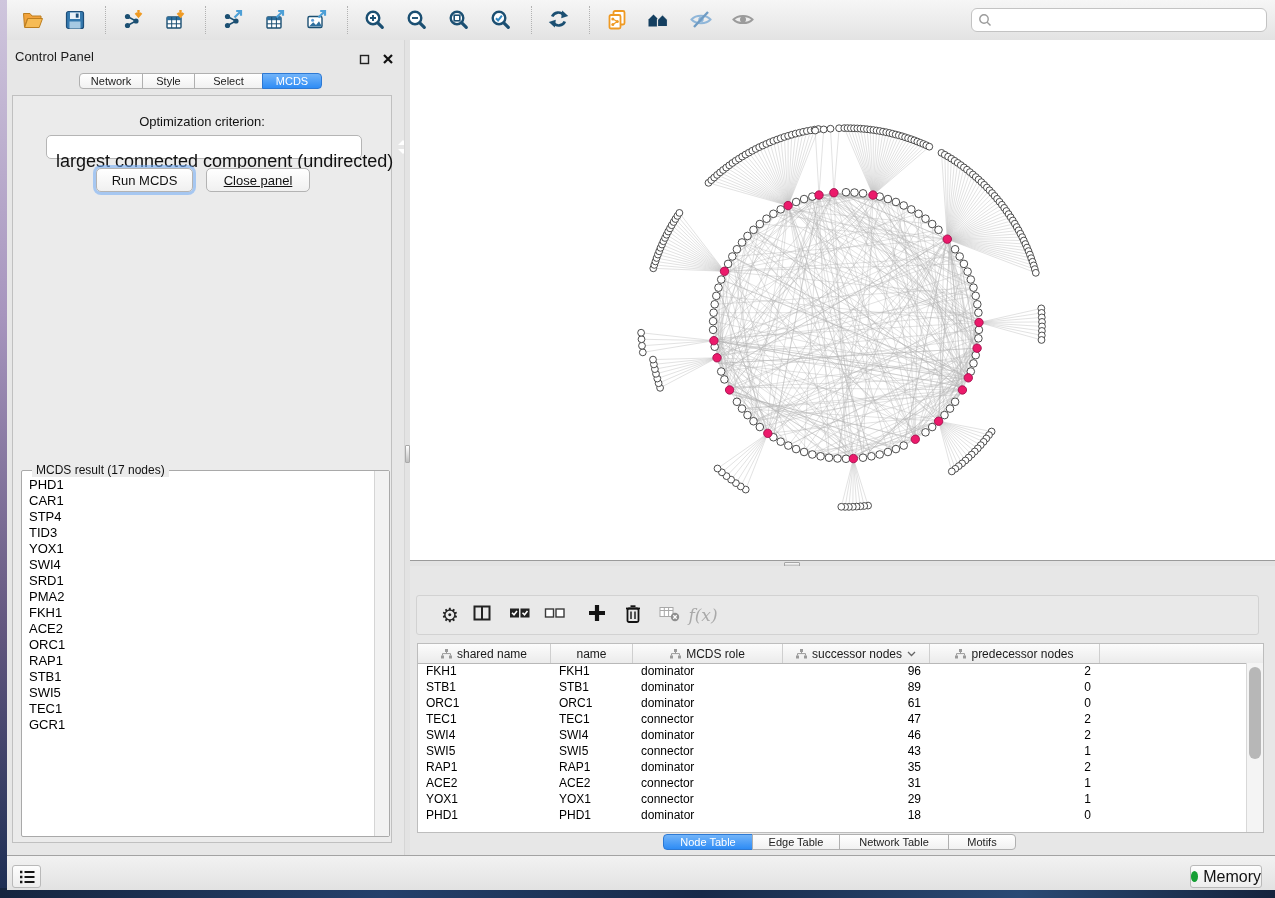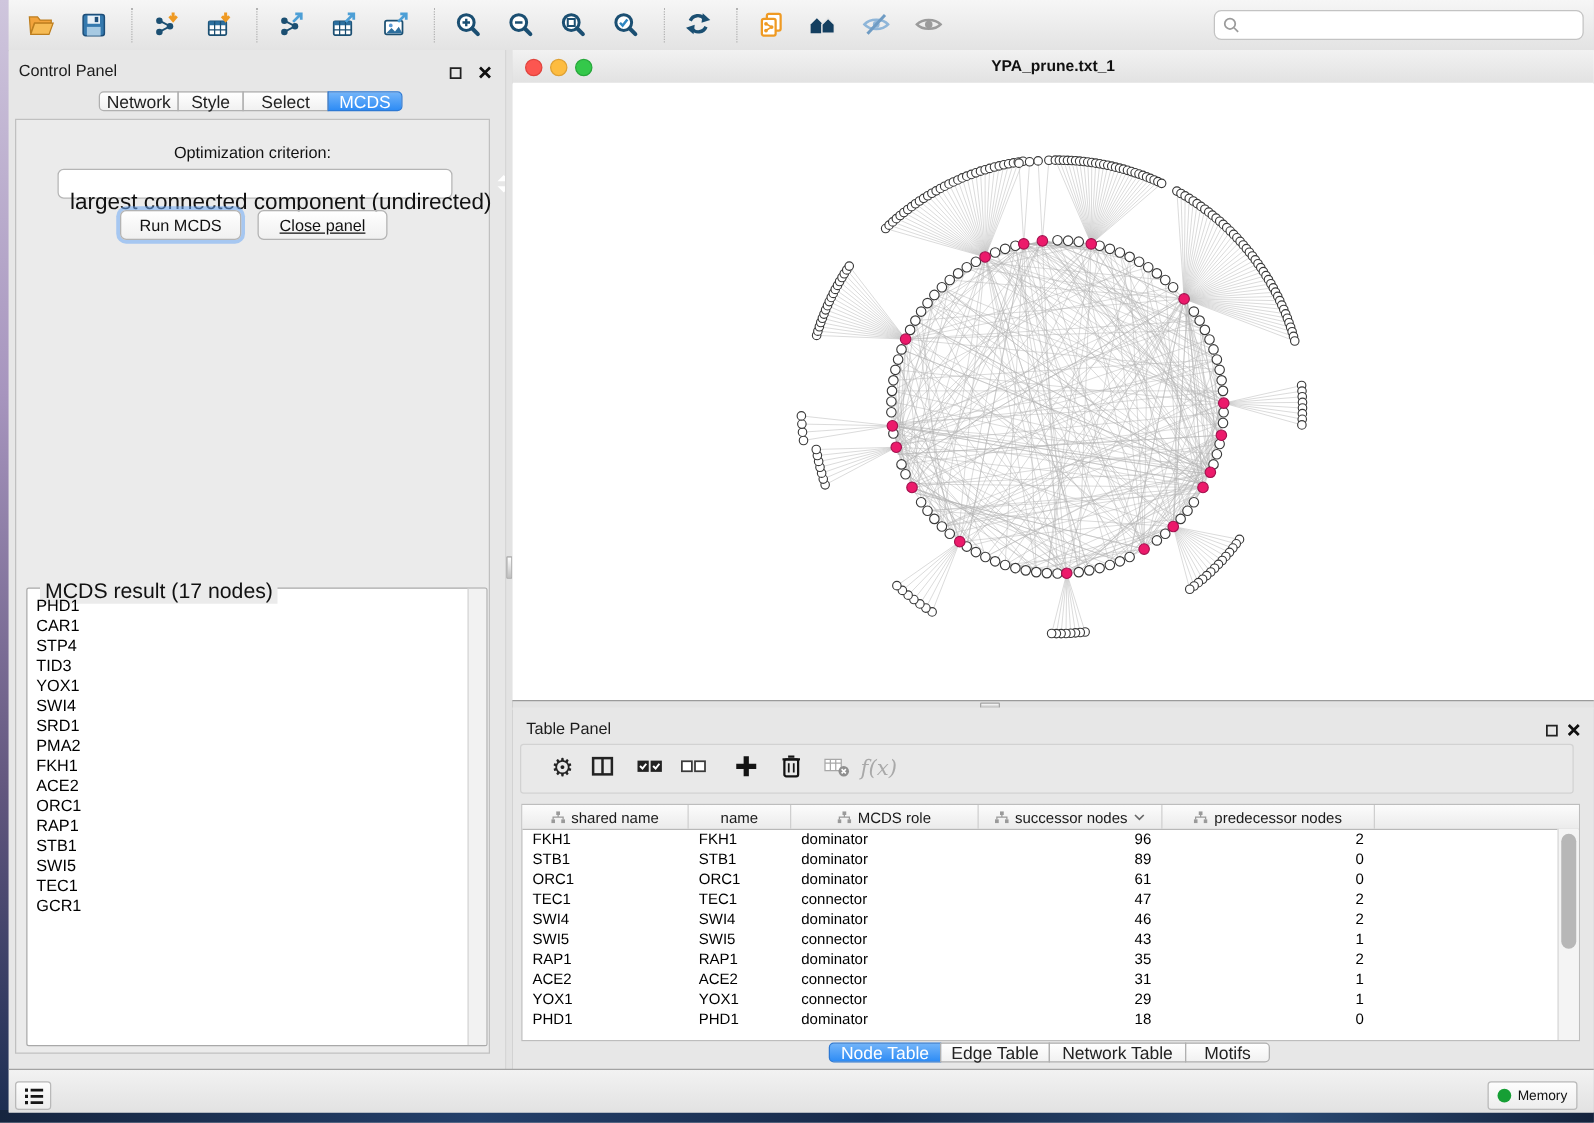--- a/index.html
+++ b/index.html
@@ -27,21 +27,21 @@
     border-right:1px solid #979797;border-left:1px solid #d6d6d6;}
   #v-grip{position:absolute;left:0px;top:405px;width:3px;height:16px;background:linear-gradient(#fff,#bfbfbf);border:1px solid #aaa;border-radius:1px;}
   #right-col{left:403px;top:40px;right:0;bottom:34px;}
   
   .panel-header{height:28px;position:relative;}
   .panel-title{position:absolute;left:8px;top:9px;font-size:13px;color:#1c1c1c;}
   .win-float{position:absolute;width:11px;height:11px;top:11px;}
   .win-close{position:absolute;width:12px;height:12px;top:11px;}
   .seg-tabs{position:absolute;display:flex;height:21px;}
   .seg-tab{height:16px;box-sizing:border-box;border:1px solid #b0b0b0;margin-left:-1px;
-    background:linear-gradient(#ffffff,#f1f1f1);font-size:14px;color:#222;
+    background:linear-gradient(#ffffff,#f1f1f1);font-size:11px;color:#222;
     display:flex;align-items:center;justify-content:center;}
   .seg-tab:first-child{border-radius:4px 0 0 4px;margin-left:0;}
   .seg-tab:last-child{border-radius:0 4px 4px 0;}
   .seg-tab.sel{background:linear-gradient(#72b4f9,#2e8cf5);border-color:#2d79d4;color:#fff;}
   #cp-content{position:absolute;left:5px;top:55px;width:380px;height:748px;background:#ebebeb;
     border:1px solid #c0c0c0;box-sizing:border-box;}
   #opt-label{position:absolute;left:0;right:0;top:18px;text-align:center;font-size:13px;color:#111;}
   #opt-select{position:absolute;left:33px;top:39px;width:316px;height:24px;background:#fff;
     border:1px solid #b5b5b5;border-radius:5px;box-sizing:border-box;display:flex;align-items:center;}
   #opt-select .val{flex:1;font-size:18px;color:#111;padding-left:9px;white-space:nowrap;margin-top:28px;}
@@ -50,21 +50,21 @@
   #opt-stepper i{position:absolute;left:5px;width:0;height:0;border-left:5px solid transparent;border-right:5px solid transparent;}
   #opt-stepper i.up{top:4px;border-bottom:5px solid #fff;}
   #opt-stepper i.dn{bottom:4px;border-top:5px solid #fff;}
   .push-btn{position:absolute;top:72px;height:24px;background:linear-gradient(#ffffff,#f0f0f0);
     border:1px solid #b3b3b3;border-radius:5px;font-size:13px;color:#111;
     display:flex;align-items:center;justify-content:center;box-sizing:border-box;}
   #run-btn{left:83px;width:97px;box-shadow:0 0 0 3px rgba(110,170,246,.55);}
   #close-btn{left:193px;width:104px;text-decoration:underline;}
   #result-box{position:absolute;left:8px;top:374px;width:367px;height:365px;
     border:1px solid #a9a9a9;border-radius:2px;background:#fff;}
-  #result-box-label{position:absolute;left:10px;top:-8px;background:#ebebeb;padding:0 4px;font-size:17px;color:#111;}
+  #result-box-label{position:absolute;left:10px;top:-8px;background:#ebebeb;padding:0 4px;font-size:12px;color:#111;}
   #result-list{position:absolute;left:0;top:2px;bottom:0;right:14px;overflow:hidden;padding-top:4px;}
   .result-item{font-size:13px;line-height:16px;padding-left:7px;color:#000;}
   #result-scroll{position:absolute;right:0;top:0;bottom:0;width:14px;background:#f2f2f2;border-left:1px solid #d5d5d5;}
   
   #network-panel{position:absolute;left:0;top:0;right:0;height:520px;background:#fff;}
   #net-titlebar{position:absolute;left:0;top:0;right:0;height:26px;
     background:linear-gradient(#f2f2f2,#e2e2e2);border-bottom:1px solid #b5b5b5;}
   .light{position:absolute;top:7px;width:12px;height:12px;border-radius:50%;}
   #light-red{left:10px;background:#fc5650;border:0.5px solid #e0443e;}
   #light-yellow{left:30px;background:#fdbc40;border:0.5px solid #dfa133;}
@@ -92,21 +92,21 @@
   .cell.l{padding-left:8px;}
   .cell.r{text-align:right;padding-right:9px;}
   #t-scroll{position:absolute;right:0;top:19px;bottom:0;width:16px;background:#f4f4f4;border-left:1px solid #d8d8d8;}
   #t-thumb{position:absolute;left:2px;right:2px;top:4px;height:92px;background:#b7b7b7;border-radius:6px;}
   #tp-tabs{position:absolute;top:268px;left:253px;}
   
   #status-bar{left:0;right:0;bottom:0;height:34px;background:linear-gradient(#f2f2f2,#e2e2e2);border-top:1px solid #a3a3a3;}
   #log-btn{position:absolute;left:5px;top:9px;width:27px;height:21px;background:linear-gradient(#fdfdfd,#ededed);
     border:1px solid #b9b9b9;border-radius:3px;display:flex;align-items:center;justify-content:center;}
   #memory-btn{position:absolute;right:13px;top:9px;width:70px;height:21px;background:linear-gradient(#fdfdfd,#ededed);
-    border:1px solid #b9b9b9;border-radius:3px;display:flex;align-items:center;justify-content:center;gap:5px;font-size:11px;color:#111;}
+    border:1px solid #b9b9b9;border-radius:3px;display:flex;align-items:center;justify-content:center;gap:5px;font-size:16px;color:#111;}
   #memory-dot{width:11px;height:11px;border-radius:50%;background:#169f35;}
 </style>
 </head>
 <body>
 
 <div id="wallpaper-bottom" class="abs"></div>
 
 <div id="app" class="abs">
 
   <div id="toolbar" class="abs">
@@ -301,26 +301,20 @@
     </div>
   </div>
 
   <div id="v-splitter" class="abs">
       <span id="v-grip"></span>
     </div>
 
   <div id="right-col" class="abs">
 
     <div id="network-panel">
-      <div id="net-titlebar">
-        <span class="light" id="light-red"></span>
-        <span class="light" id="light-yellow"></span>
-        <span class="light" id="light-green"></span>
-        <div id="net-title">YPA_prune.txt_1</div>
-      </div>
       <div id="net-view"><svg width="100%" height="100%" viewBox="0 0 865 493" preserveAspectRatio="none">
       <g stroke="#b3b3b3" stroke-width="0.7" stroke-opacity="0.55">
               <line x1="378.1" y1="139.3" x2="485.9" y2="382.3"></line>
               <line x1="378.1" y1="139.3" x2="326.9" y2="182.9"></line>
               <line x1="378.1" y1="139.3" x2="322.3" y2="327.9"></line>
               <line x1="378.1" y1="139.3" x2="553.9" y2="197.5"></line>
               <line x1="378.1" y1="139.3" x2="419.0" y2="390.9"></line>
               <line x1="378.1" y1="139.3" x2="568.4" y2="271.8"></line>
               <line x1="378.1" y1="139.3" x2="343.5" y2="354.5"></line>
               <line x1="378.1" y1="139.3" x2="332.0" y2="176.1"></line>
@@ -1113,33 +1107,20 @@
               <circle cx="505.3" cy="372.5" r="4.2"></circle>
               <circle cx="443.4" cy="391.8" r="4.2"></circle>
             </g>
     </svg></div>
     </div>
     <div id="h-splitter">
         <span id="h-grip"></span>
       </div>
 
     <div id="table-panel">
-      <div class="panel-header">
-        <span class="panel-title" style="left:11px;">Table Panel</span>
-        <span class="win-float" style="right:28px;left:auto;">
-          <svg width="11" height="11">
-              <rect x="1.5" y="1.5" width="8" height="8" fill="none" stroke="#222" stroke-width="1.4"></rect>
-            </svg>
-        </span>
-        <span class="win-close" style="right:10px;left:auto;">
-          <svg width="12" height="12">
-              <path d="M2 2 L10 10 M10 2 L2 10" stroke="#111" stroke-width="2.2"></path>
-            </svg>
-        </span>
-      </div>
       <div id="tp-toolbar">
           <div class="tp-btn" style="left: 19px;">
             <span><span style="font-size:20px;color:#232323;line-height:20px;">⚙</span></span>
           </div>
           <div class="tp-btn" style="left: 51px;">
             <span><svg width="20" height="20">
                 <rect x="2.5" y="3.5" width="15" height="13" fill="none" stroke="#232323" stroke-width="2"></rect>
                 <path d="M10 3.5v13" stroke="#232323" stroke-width="2"></path>
               </svg></span>
           </div>

